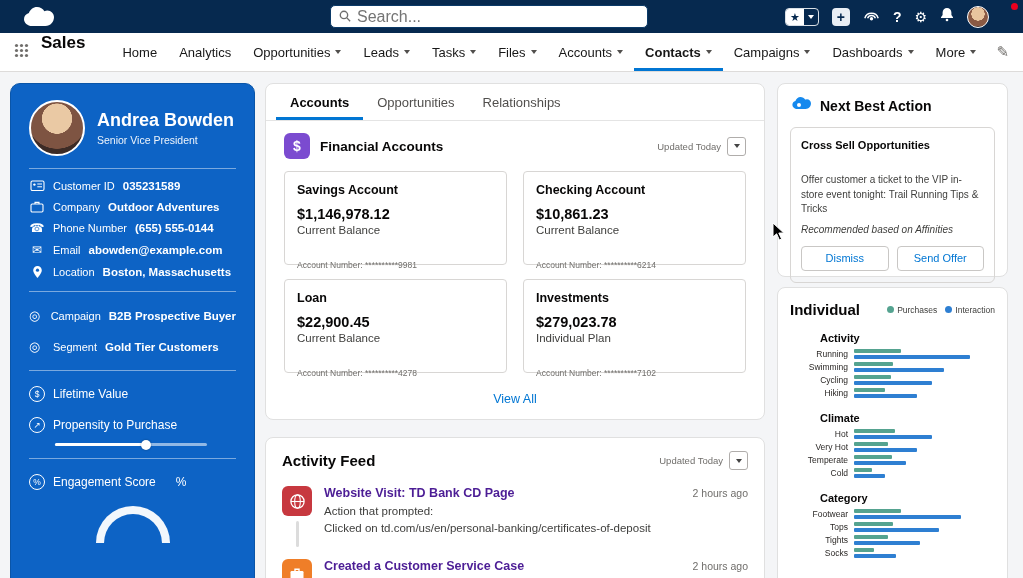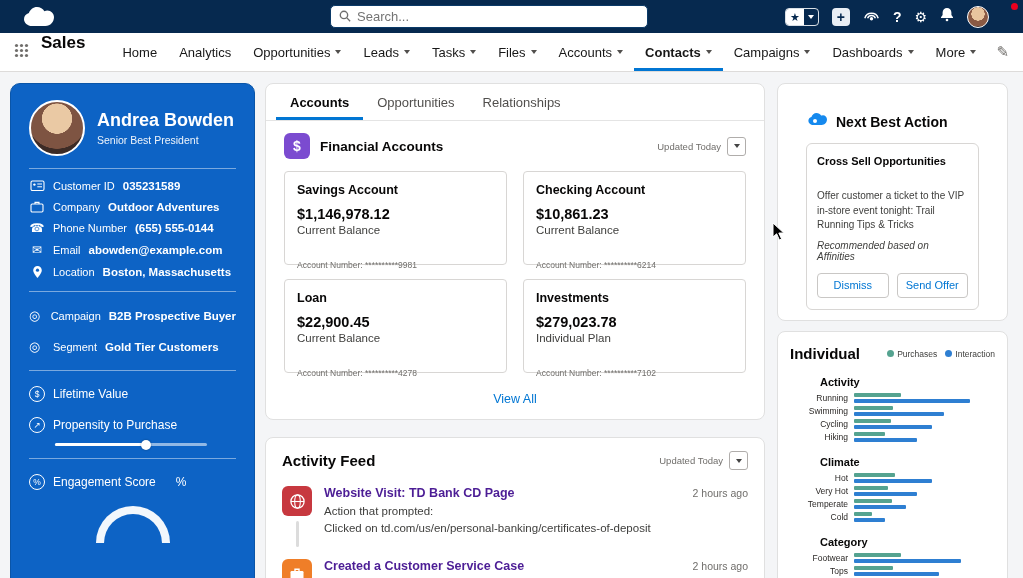--- a/index.html
+++ b/index.html
@@ -4,21 +4,21 @@
 <style>
   * { margin:0; padding:0; box-sizing:border-box; font-family:"Liberation Sans", sans-serif; }
   html,body { width:1023px; height:578px; }
   body { position:relative; overflow:hidden; background:#f4f5f7; }
 
   
   .topbar { position:absolute; top:0; left:0; right:0; height:33px; background:#06294f; }
   .sf-logo { position:absolute; left:18px; top:3px; }
   .search-wrap { position:absolute; left:330px; top:5px; width:318px; height:23px; background:#fff;
                  border:1px solid #0b3a68; border-radius:5px; display:flex; align-items:center; padding:0 8px; gap:6px; }
-  .search-wrap input { border:none; outline:none; flex:1; font-size:13px; color:#444; background:transparent; }
+  .search-wrap input { border:none; outline:none; flex:1; font-size:16px; color:#444; background:transparent; }
   .search-wrap input::placeholder { color:#747474; }
   .topbar-right { position:absolute; right:34px; top:0; height:33px; display:flex; align-items:center; gap:13px; }
   .fav-group { display:flex; border:1px solid rgba(255,255,255,.85); border-radius:4px; overflow:hidden; height:18px; }
   .fav-star { background:#fff; color:#06294f; font-size:11px; line-height:16px; padding:0 4px; }
   .fav-caret { display:grid; place-items:center; padding:0 4px; }
   .tb-caret { width:0; height:0; border-left:3.5px solid transparent; border-right:3.5px solid transparent; border-top:4px solid #fff; }
   .plus-box { width:18px; height:18px; background:#e9eef4; color:#06294f; border-radius:4px; font-size:14px; font-weight:bold;
               display:grid; place-items:center; line-height:1; }
   .tb-glyph { color:#fff; font-size:14px; line-height:1; }
   .tb-avatar { width:22px; height:22px; border-radius:50%; border:1.5px solid #fff;
@@ -94,21 +94,21 @@
   .act-icon.case { background:#ef7e28; }
   .vline { width:3px; flex:1; min-height:26px; background:#dcdcdc; margin-top:5px; border-radius:2px; }
   .act-body { flex:1; }
   .act-row1 { display:flex; align-items:baseline; }
   .act-item-title { font-size:12.5px; font-weight:bold; color:#4c1d95; }
   .act-time { margin-left:auto; font-size:10.5px; color:#706e6b; }
   .act-line { font-size:11.5px; color:#3e3e3c; margin-top:5px; }
 
   
   .right-col { position:absolute; left:777px; top:83px; width:231px; }
-  .nba-card { padding:28px; height:238px; }
+  .nba-card { padding:12px; height:194px; }
   .nba-header { display:flex; align-items:center; gap:8px; }
   .nba-title { font-size:14px; font-weight:bold; color:#080707; }
   .nba-inner { border:1px solid #d8d6d4; border-radius:6px; margin-top:11px; padding:11px 10px; }
   .nba-card-title { font-size:11px; font-weight:bold; color:#080707; }
   .nba-body { font-size:10px; color:#3e3e3c; line-height:1.45; margin-top:22px; }
   .nba-note { font-size:10px; font-style:italic; color:#3e3e3c; margin-top:7px; }
   .nba-btns { display:flex; gap:8px; margin-top:11px; }
   .nba-btn { flex:1; height:25px; background:#fff; border:1px solid #c9c7c5; border-radius:4px;
              font-size:11px; color:#0176d3; display:grid; place-items:center; cursor:pointer; }
 
@@ -236,21 +236,21 @@
       </div>
   </div>
   <span class="edit-pencil">✎</span>
 </div>
 
 <div class="sidebar">
   <div class="profile-head">
     <span class="avatar-big"></span>
     <div>
       <div class="p-name">Andrea Bowden</div>
-      <div class="p-title">Senior Best President</div>
+      <div class="p-title">Senior Vice President</div>
     </div>
   </div>
   <div class="divider"></div>
 
   <div class="field-row">
     <span class="f-ic">
       <svg width="15" height="13" viewBox="0 0 15 13">
           <rect x="1" y="2" width="13" height="9.5" rx="1.4" fill="none" stroke="#fff" stroke-width="1.1"></rect>
           <circle cx="4.4" cy="5.6" r="1.2" fill="#fff"></circle>
           <line x1="7.3" y1="5" x2="12" y2="5" stroke="#fff" stroke-width="1"></line>

